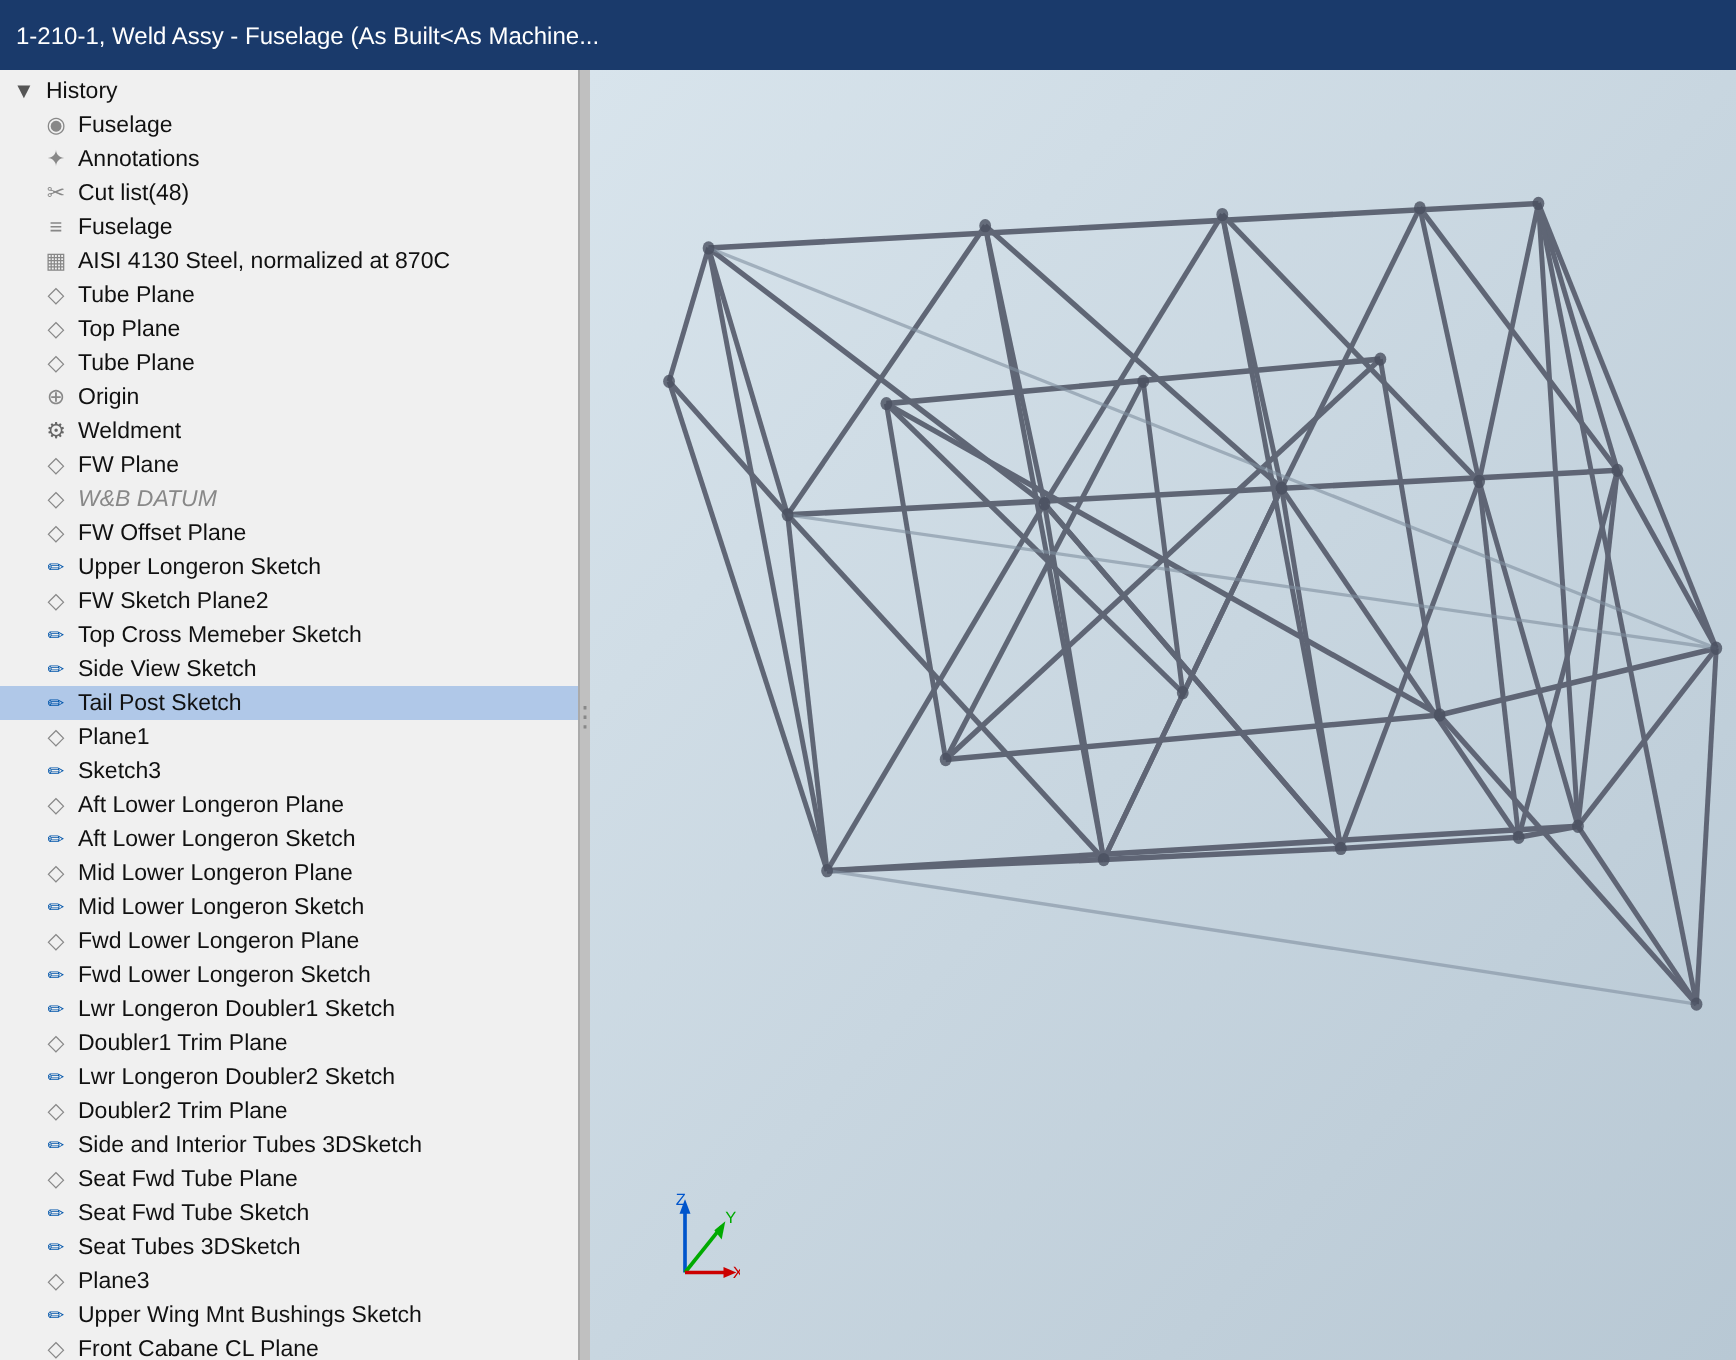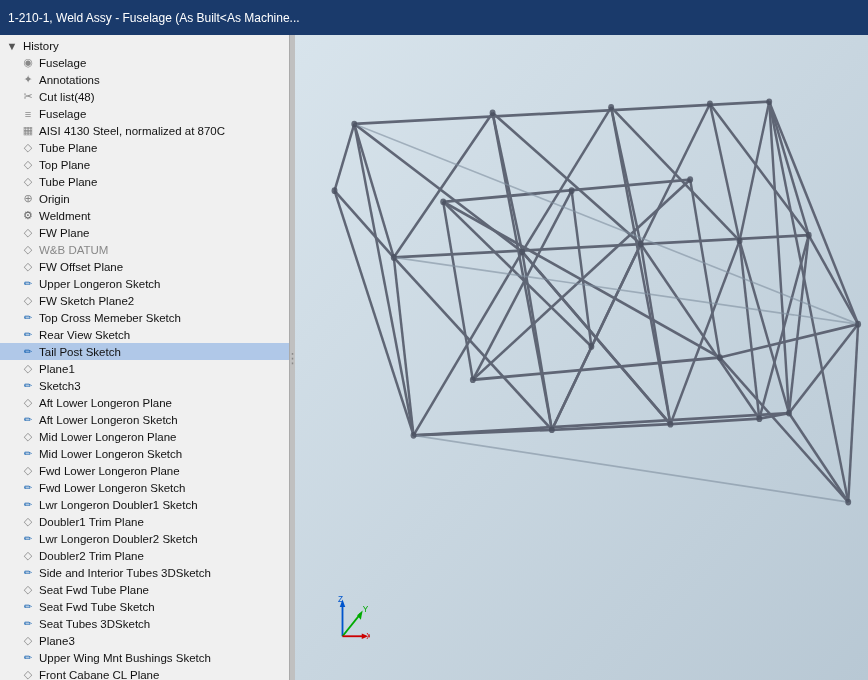--- a/index.html
+++ b/index.html
@@ -198,41 +198,41 @@
         <div class="tree-item indent-1">
           <span class="tree-icon" style="color: rgb(102, 102, 102); font-size: 11px;">⚙</span>
           <span>Weldment</span>
         </div>
         <div class="tree-item indent-1">
           <span class="tree-icon" style="color: rgb(136, 136, 136); font-size: 11px;">◇</span>
           <span>FW Plane</span>
         </div>
         <div class="tree-item indent-1">
           <span class="tree-icon" style="color: rgb(136, 136, 136); font-size: 11px;">◇</span>
-          <span style="color: rgb(136, 136, 136); ">W&amp;B DATUM</span>
+          <span style="color: rgb(136, 136, 136); font-style: italic;">W&amp;B DATUM</span>
         </div>
         <div class="tree-item indent-1">
           <span class="tree-icon" style="color: rgb(136, 136, 136); font-size: 11px;">◇</span>
           <span>FW Offset Plane</span>
         </div>
         <div class="tree-item indent-1">
           <span class="tree-icon" style="color: rgb(0, 85, 170); font-size: 10px;">✏</span>
           <span>Upper Longeron Sketch</span>
         </div>
         <div class="tree-item indent-1">
           <span class="tree-icon" style="color: rgb(136, 136, 136); font-size: 11px;">◇</span>
           <span>FW Sketch Plane2</span>
         </div>
         <div class="tree-item indent-1">
           <span class="tree-icon" style="color: rgb(0, 85, 170); font-size: 10px;">✏</span>
           <span>Top Cross Memeber Sketch</span>
         </div>
         <div class="tree-item indent-1">
           <span class="tree-icon" style="color: rgb(0, 85, 170); font-size: 10px;">✏</span>
-          <span>Rear View Sketch</span>
+          <span>Side View Sketch</span>
         </div>
         <div class="tree-item indent-1 selected">
           <span class="tree-icon" style="color: rgb(0, 85, 170); font-size: 10px;">✏</span>
           <span>Tail Post Sketch</span>
         </div>
         <div class="tree-item indent-1">
           <span class="tree-icon" style="color: rgb(136, 136, 136); font-size: 11px;">◇</span>
           <span>Plane1</span>
         </div>
         <div class="tree-item indent-1">

